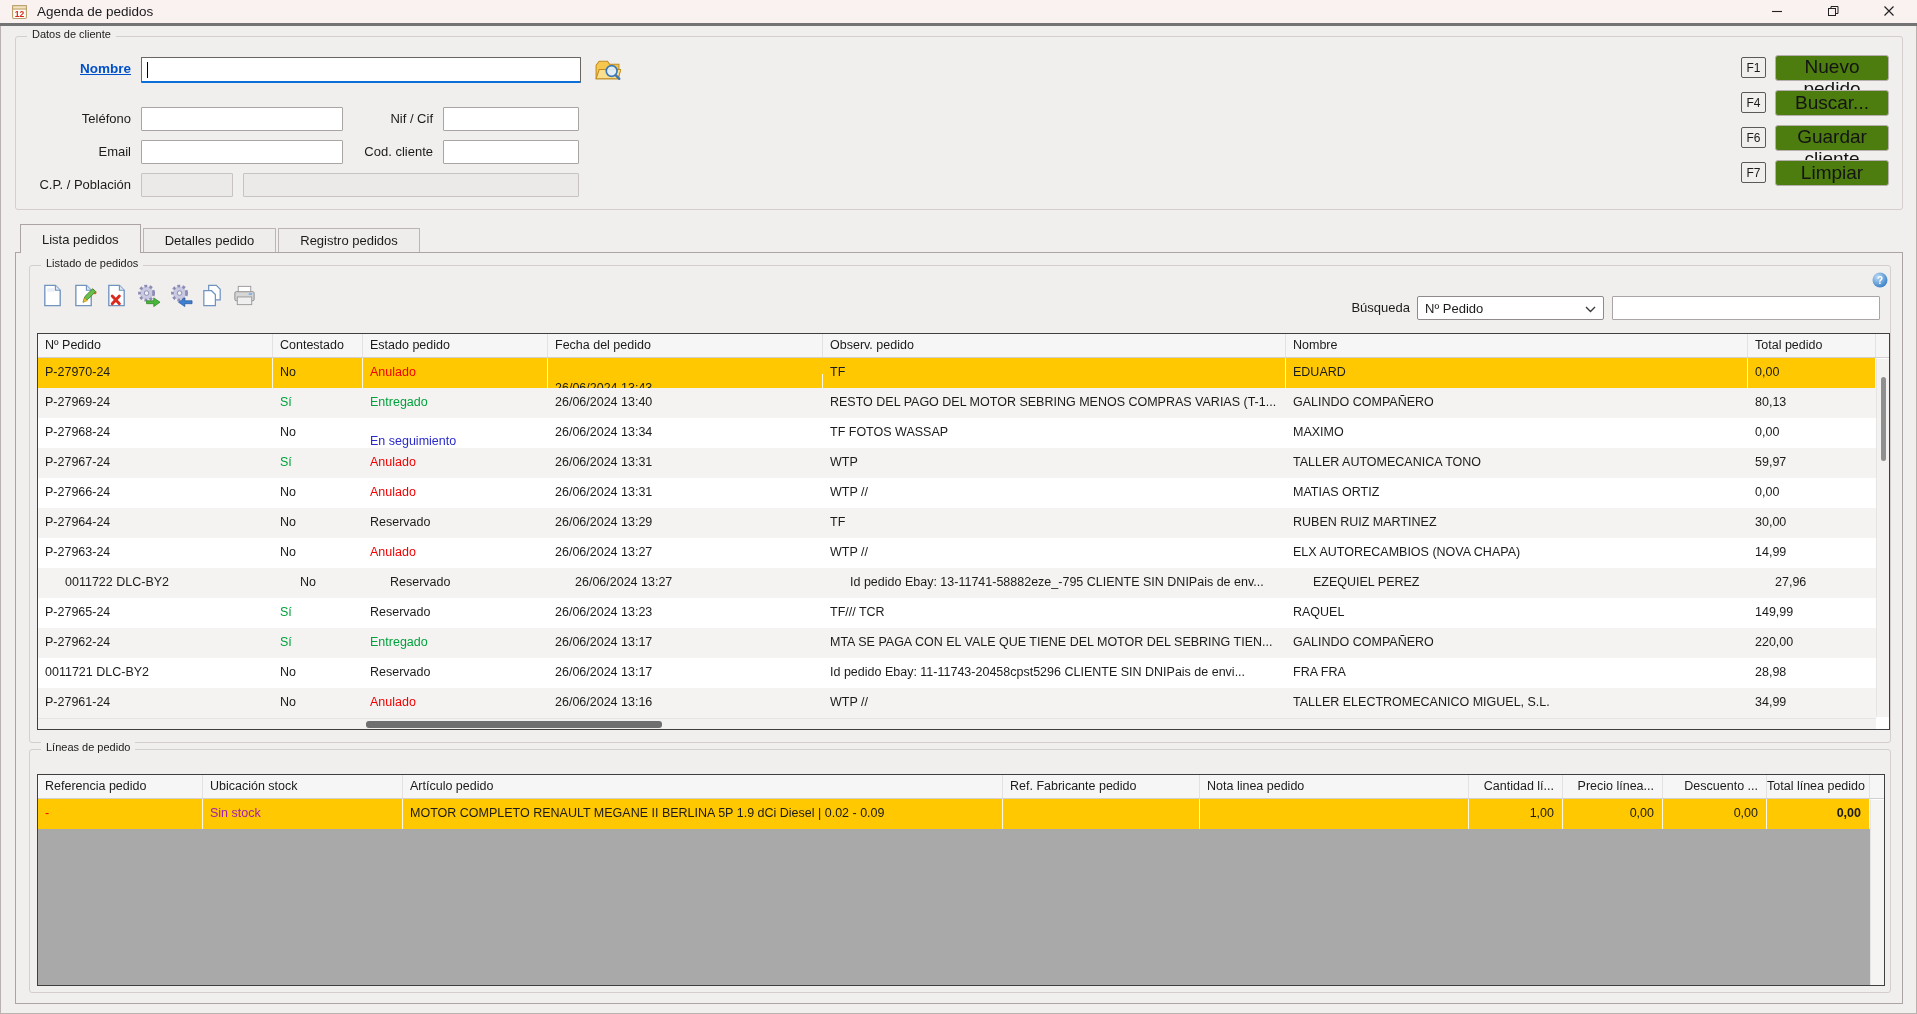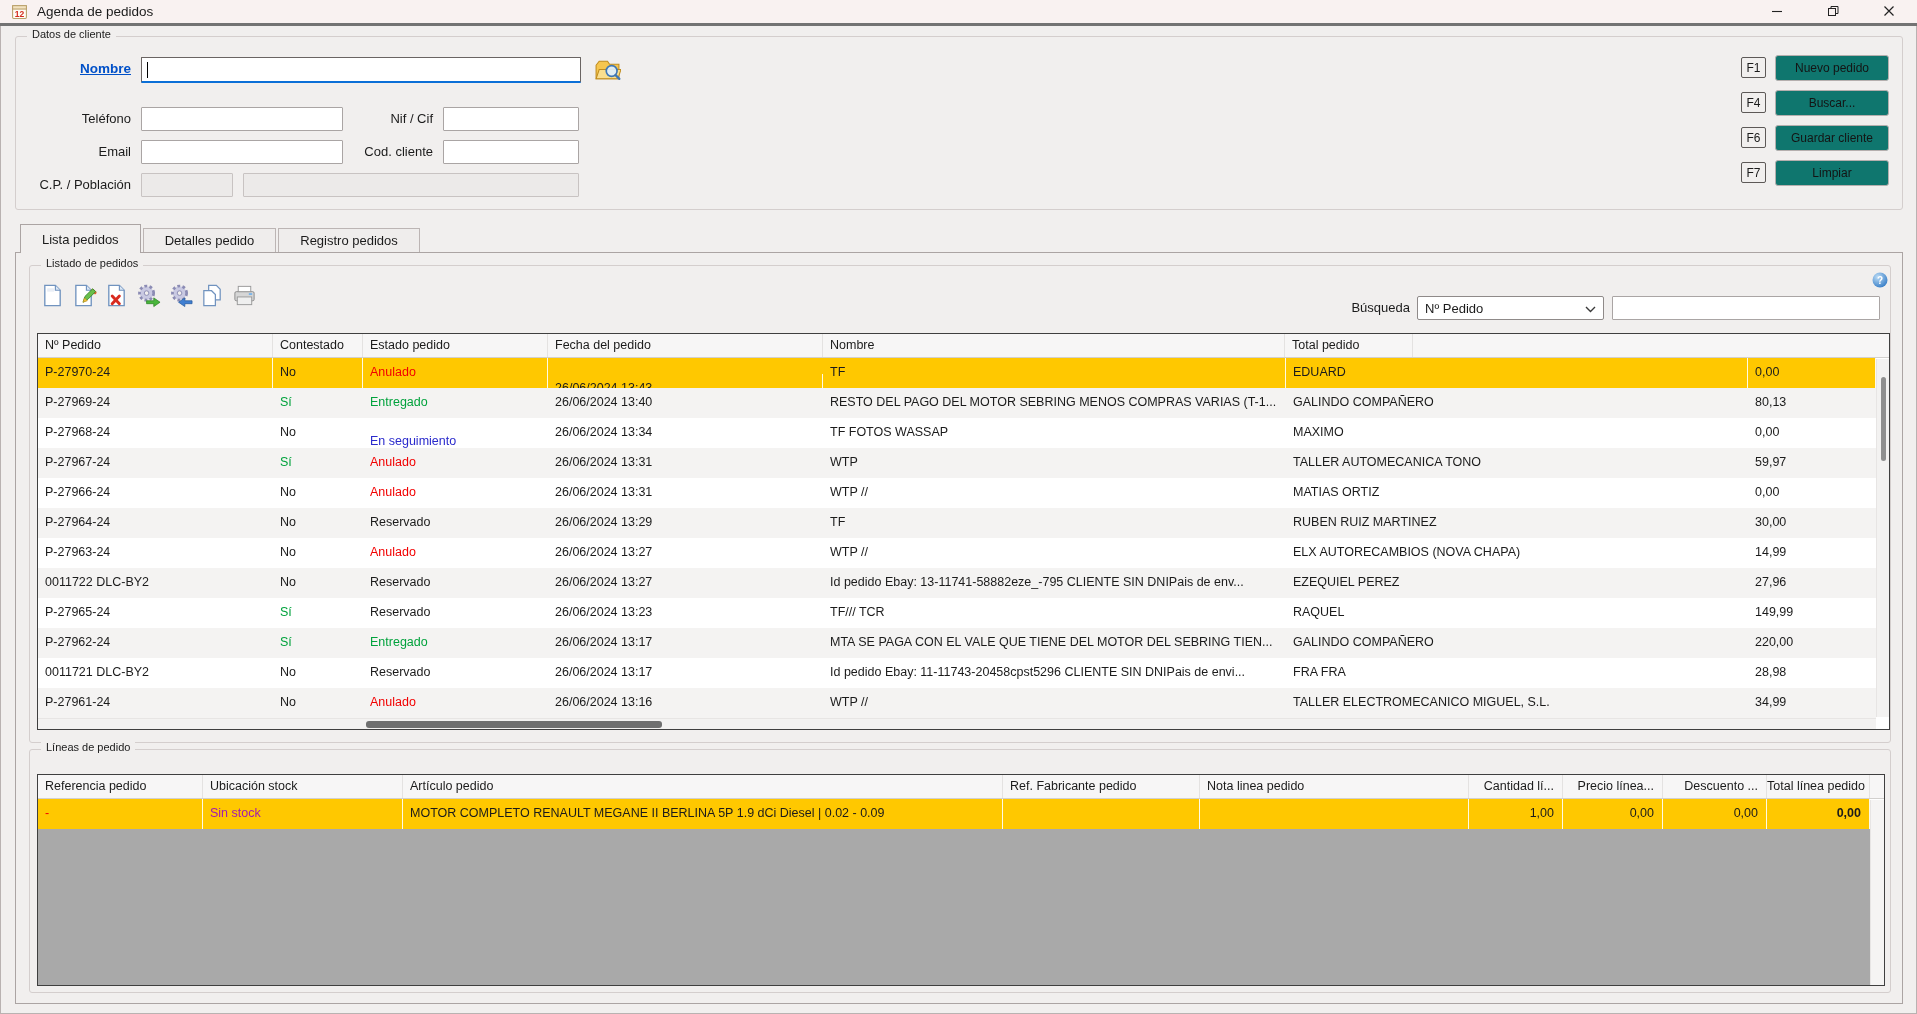--- a/index.html
+++ b/index.html
@@ -26,22 +26,22 @@
     font-family:"Liberation Sans",sans-serif;font-size:13px;padding:0 5px;outline:none;border-radius:1px;}
   .tinput.focused{height:26px;border:1px solid #6a6462;border-bottom:2px solid var(--focus);}
   .tinput.disabled{background:#eceae9;border-color:#c8c3c2;}
   .caret{position:absolute;width:1px;height:16px;background:#000;}
   .icon-btn{position:absolute;display:flex;align-items:center;justify-content:center;}
   
   .actions{position:absolute;}
   .action-row{display:flex;align-items:flex-start;gap:9px;margin-bottom:8px;height:27px;}
   .fkey{width:25px;height:21px;border:1px solid #5d5957;border-radius:2px;font-size:12px;
     display:flex;align-items:center;justify-content:center;margin-top:2px;}
-  .btn{width:114px;height:26px;background:#0f766e;border:1px solid #b5afae;border-radius:3px;
-    font-family:"Liberation Sans",sans-serif;font-size:12px;color:#141414;}
+  .btn{width:114px;height:26px;background:#4d7c0f;border:1px solid #b5afae;border-radius:3px;
+    font-family:"Liberation Sans",sans-serif;font-size:19px;color:#141414;}
   
   .tabstrip{position:absolute;left:20px;top:224px;display:flex;align-items:flex-end;z-index:3;}
   .tab{height:24px;display:flex;align-items:center;padding:0 21px;font-size:13px;
     background:#efedec;border:1px solid #bcb5b4;border-bottom:none;margin-right:2px;}
   .tab.active{height:29px;background:#f1efee;border-color:#aba4a3;margin-bottom:-1px;}
   .tab-panel{position:absolute;left:15px;top:252px;width:1888px;height:752px;
     border:1px solid #aba4a3;background:#f1efee;z-index:1;}
   
   .toolbar{position:absolute;left:8px;top:15px;display:flex;gap:4px;}
   .tool-btn{width:28px;height:28px;display:flex;align-items:center;justify-content:center;}
@@ -238,20 +238,21 @@
           </svg></span>
     </div>
     <input class="tinput" style="left: 1582px; top: 30px; width: 268px;" value="">
 
     <div class="dtable orders" style="left:7px;top:67px;width:1853px;height:397px;">
       <div class="thead">
           <div class="hcell" style="width: 235px;">Nº Pedido</div>
           <div class="hcell" style="width: 90px;">Contestado</div>
           <div class="hcell" style="width: 185px;">Estado pedido</div>
           <div class="hcell" style="width: 275px;">Fecha del pedido</div>
+          <div class="hcell" style="width: 463px;">Observ. pedido</div>
           <div class="hcell" style="width: 462px;">Nombre</div>
           <div class="hcell" style="width: 128px;">Total pedido</div>
         </div>
       <div class="tbody">
           <div class="trow selected">
             <div class="tcell" style="width: 235px;">P-27970-24</div>
             <div class="tcell" style="width: 90px; color: rgb(27, 27, 27);">No</div>
             <div class="tcell" style="width: 185px; color: rgb(242, 0, 0);">Anulado</div>
             <div class="tcell" style="width: 275px; margin-top: 16px;">26/06/2024 13:43</div>
             <div class="tcell" style="width: 463px;">TF</div>
@@ -306,21 +307,21 @@
           <div class="trow">
             <div class="tcell" style="width: 235px;">P-27963-24</div>
             <div class="tcell" style="width: 90px; color: rgb(27, 27, 27);">No</div>
             <div class="tcell" style="width: 185px; color: rgb(242, 0, 0);">Anulado</div>
             <div class="tcell" style="width: 275px;">26/06/2024 13:27</div>
             <div class="tcell" style="width: 463px;">WTP //</div>
             <div class="tcell" style="width: 462px;">ELX AUTORECAMBIOS (NOVA CHAPA)</div>
             <div class="tcell" style="width: 128px;">14,99</div>
           </div>
           <div class="trow alt">
-            <div class="tcell" style="width: 235px;">0011722 DLC-BY2</div>
+            <div class="tcell" style="width: 235px; margin-left: 20px;">0011722 DLC-BY2</div>
             <div class="tcell" style="width: 90px; color: rgb(27, 27, 27);">No</div>
             <div class="tcell" style="width: 185px; color: rgb(27, 27, 27);">Reservado</div>
             <div class="tcell" style="width: 275px;">26/06/2024 13:27</div>
             <div class="tcell" style="width: 463px;">Id pedido Ebay: 13-11741-58882eze_-795 CLIENTE SIN DNIPais de env...</div>
             <div class="tcell" style="width: 462px;">EZEQUIEL PEREZ</div>
             <div class="tcell" style="width: 128px;">27,96</div>
           </div>
           <div class="trow">
             <div class="tcell" style="width: 235px;">P-27965-24</div>
             <div class="tcell" style="width: 90px; color: rgb(0, 162, 60);">Sí</div>

